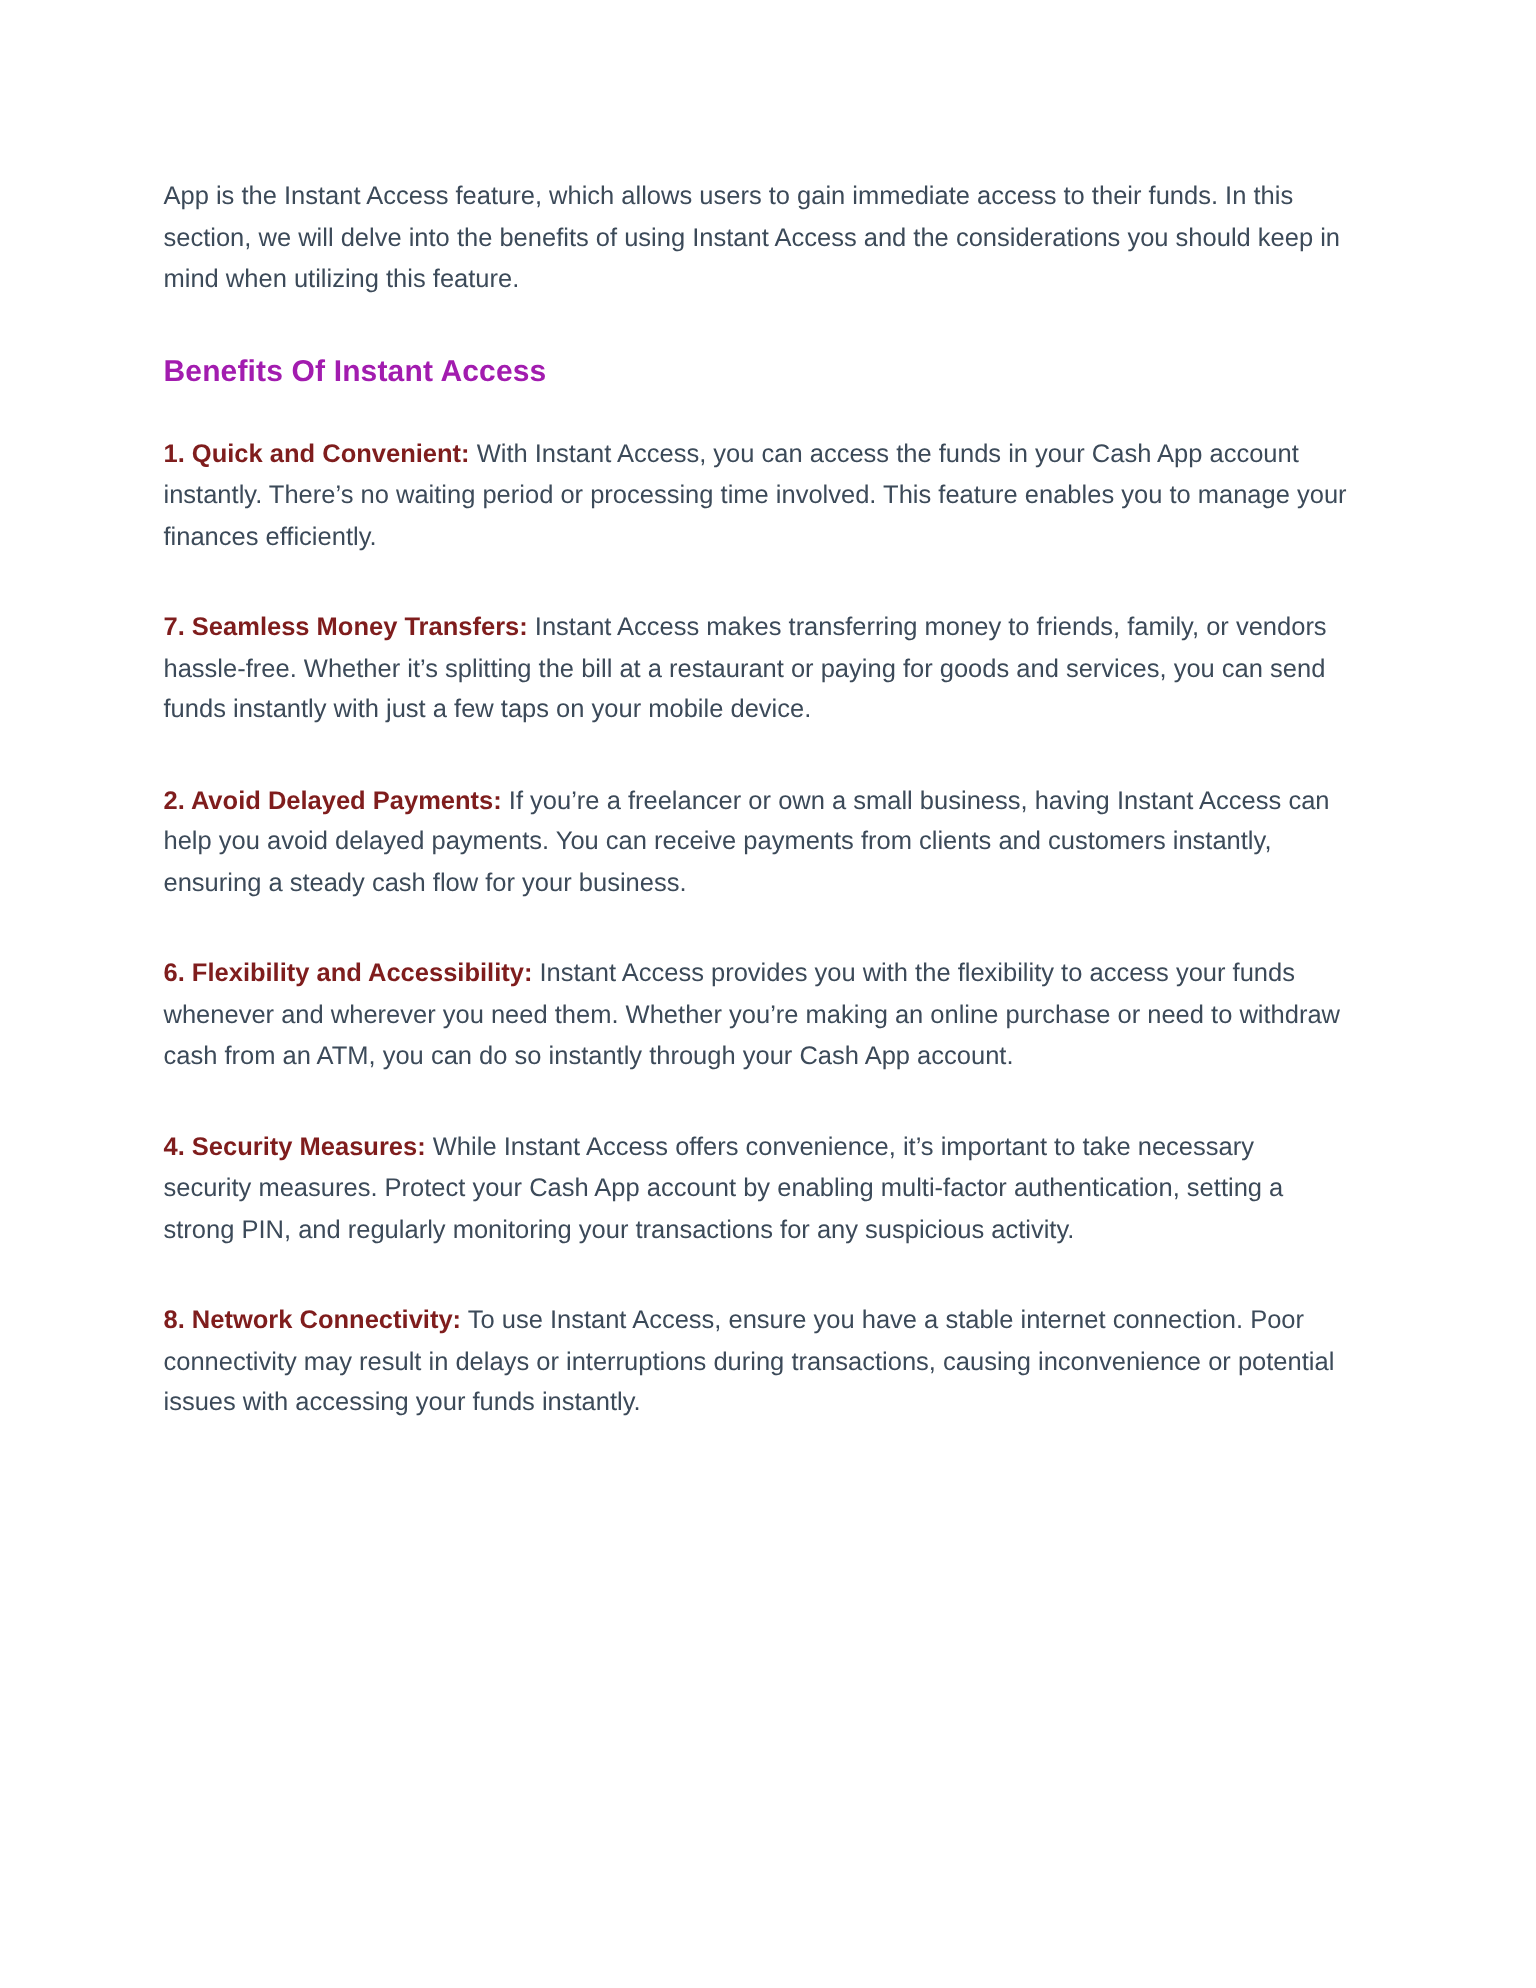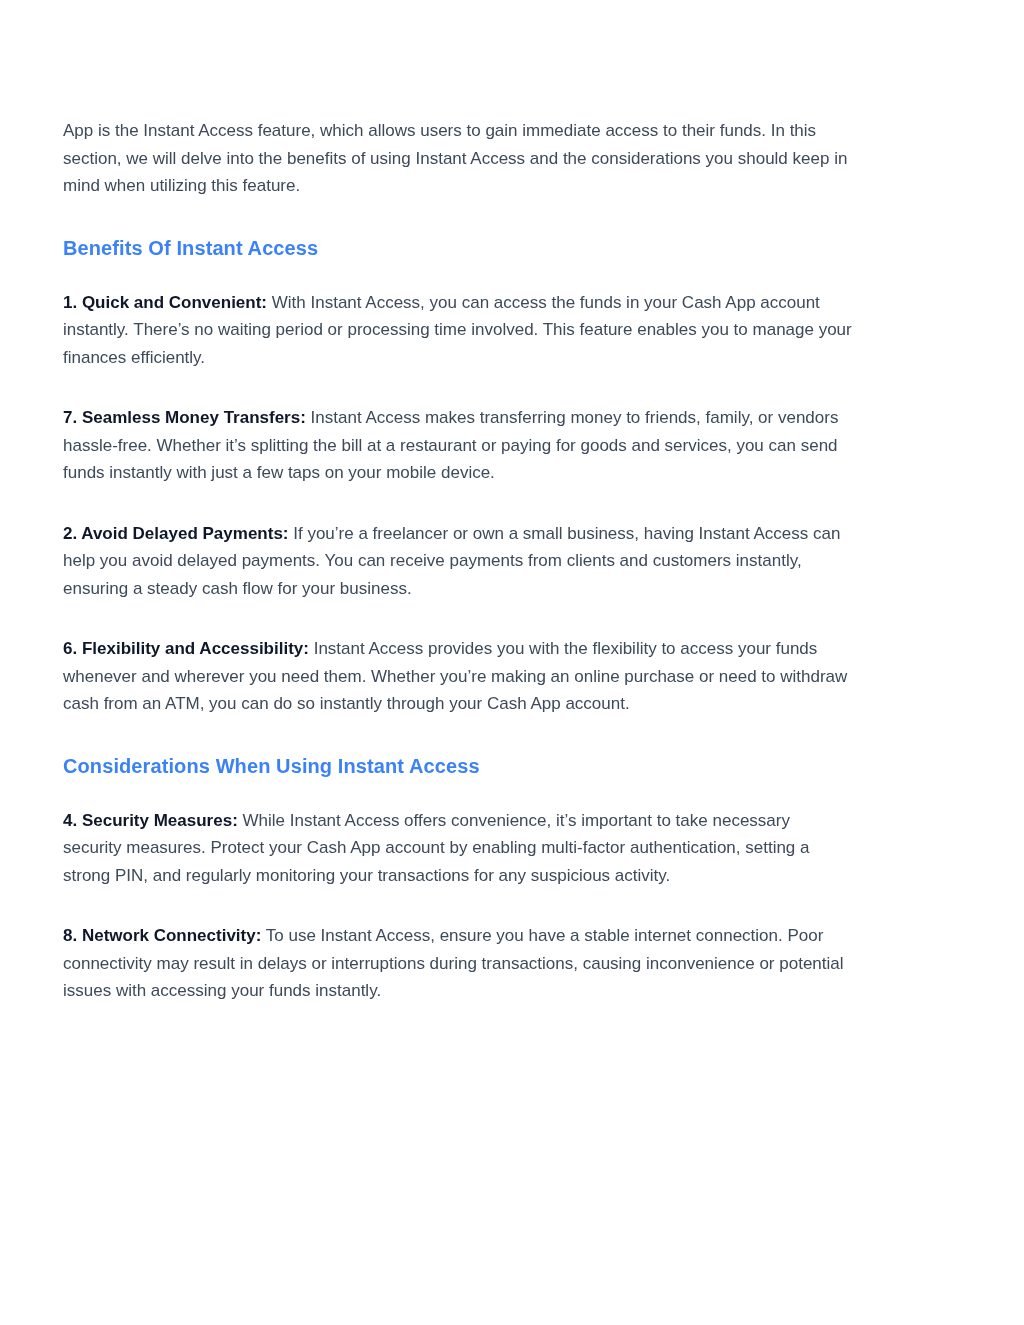--- a/index.html
+++ b/index.html
@@ -10,43 +10,43 @@
   body {
     width: 1024px;
     height: 1325px;
     overflow: hidden;
     font-family: "Liberation Sans", "DejaVu Sans", sans-serif;
   }
   .page {
     box-sizing: border-box;
     width: 1024px;
     height: 1325px;
-    padding: 117px 113px 0 63px;
+    padding: 117px 113px 0 109px;
     background: #ffffff;
   }
   .doc {
     width: 790px;
   }
   .doc p {
     margin: 0 0 33px 0;
     font-size: 17px;
     line-height: 27.5px;
     color: #3c4a59;
     font-weight: 400;
   }
   .doc p strong {
     font-weight: 700;
-    color: #0f172a;
+    color: #7f1d1d;
   }
   .doc h2 {
     margin: 0 0 26px 0;
     font-size: 20px;
     line-height: 30px;
     font-weight: 700;
-    color: #3b82f6;
+    color: #a21caf;
     letter-spacing: 0.1px;
   }
   .doc p:last-child { margin-bottom: 0; }
 </style>
 </head>
 <body>
 
 <div class="page">
   <div class="doc">
 
@@ -63,21 +63,20 @@
     </p>
 
     <p>
       <strong>2. Avoid Delayed Payments:</strong><span> If you’re a freelancer or own a small business, having Instant Access can help you avoid delayed payments. You can receive payments from clients and customers instantly, ensuring a steady cash flow for your business.</span>
     </p>
 
     <p>
       <strong>6. Flexibility and Accessibility:</strong><span> Instant Access provides you with the flexibility to access your funds whenever and wherever you need them. Whether you’re making an online purchase or need to withdraw cash from an ATM, you can do so instantly through your Cash App account.</span>
     </p>
 
-    <h2>Considerations When Using Instant Access</h2>
 
     <p>
       <strong>4. Security Measures:</strong><span> While Instant Access offers convenience, it’s important to take necessary security measures. Protect your Cash App account by enabling multi-factor authentication, setting a strong PIN, and regularly monitoring your transactions for any suspicious activity.</span>
     </p>
 
     <p>
       <strong>8. Network Connectivity:</strong><span> To use Instant Access, ensure you have a stable internet connection. Poor connectivity may result in delays or interruptions during transactions, causing inconvenience or potential issues with accessing your funds instantly.</span>
     </p>
 
 

